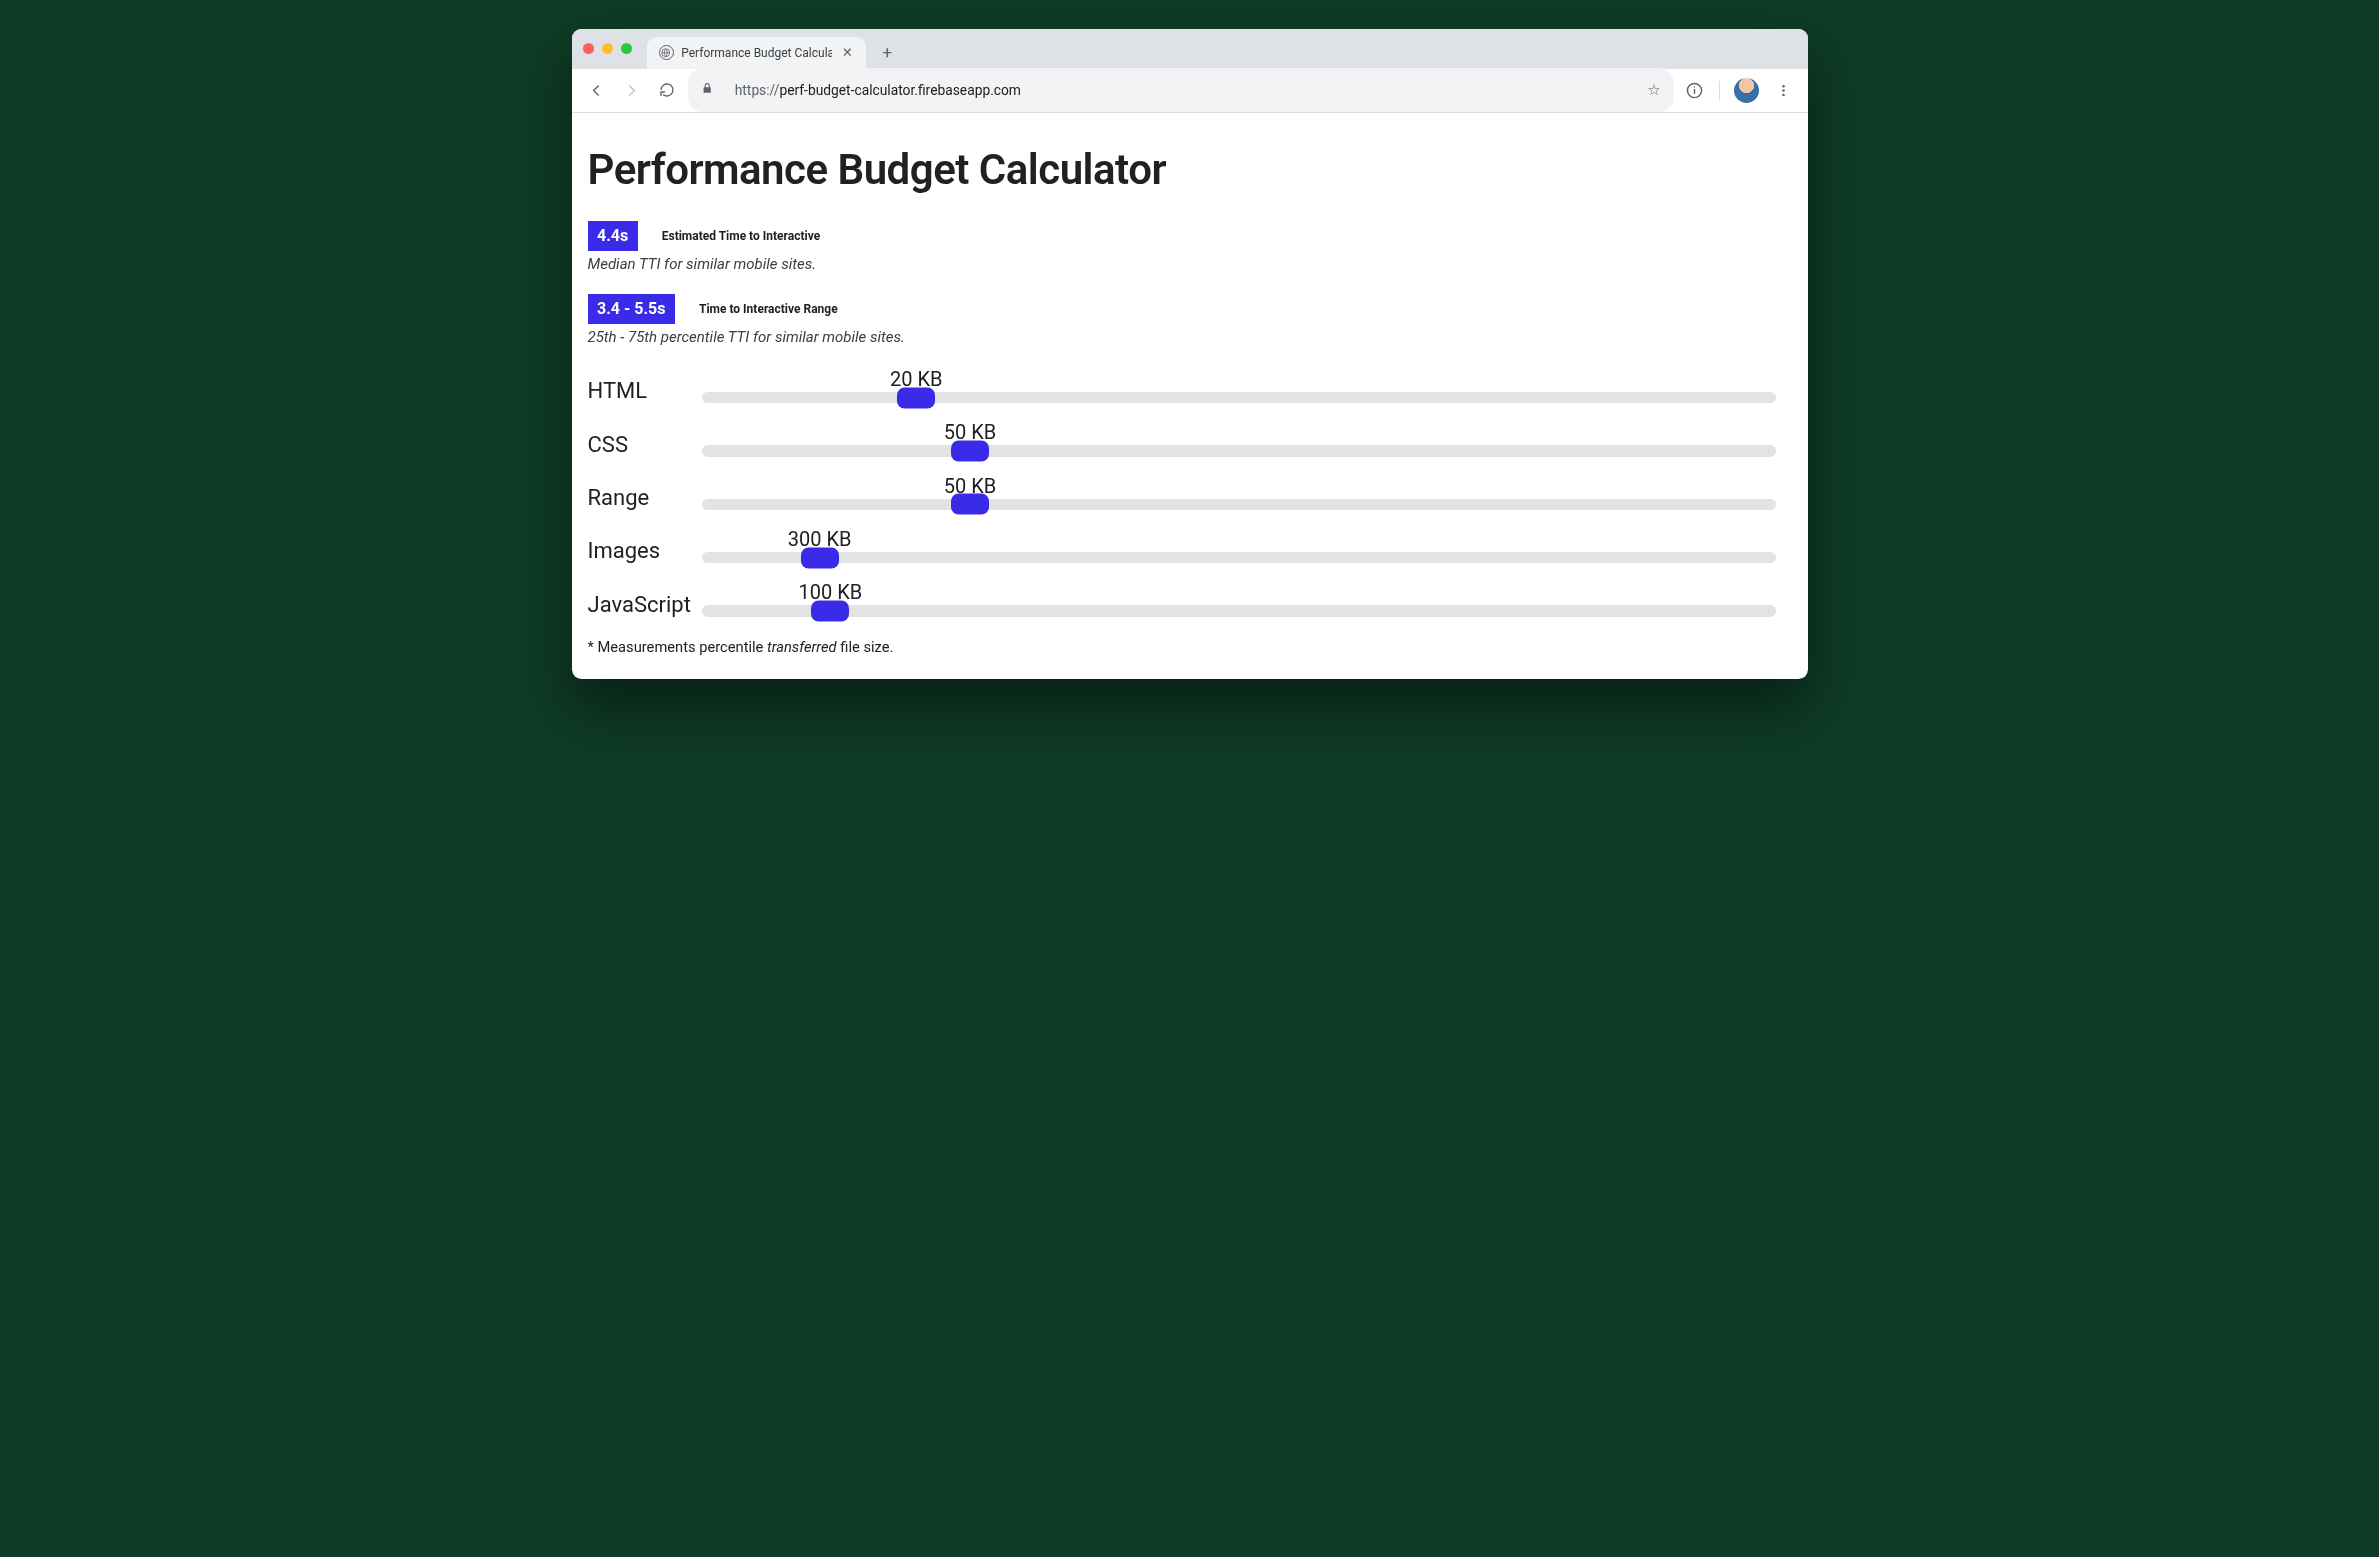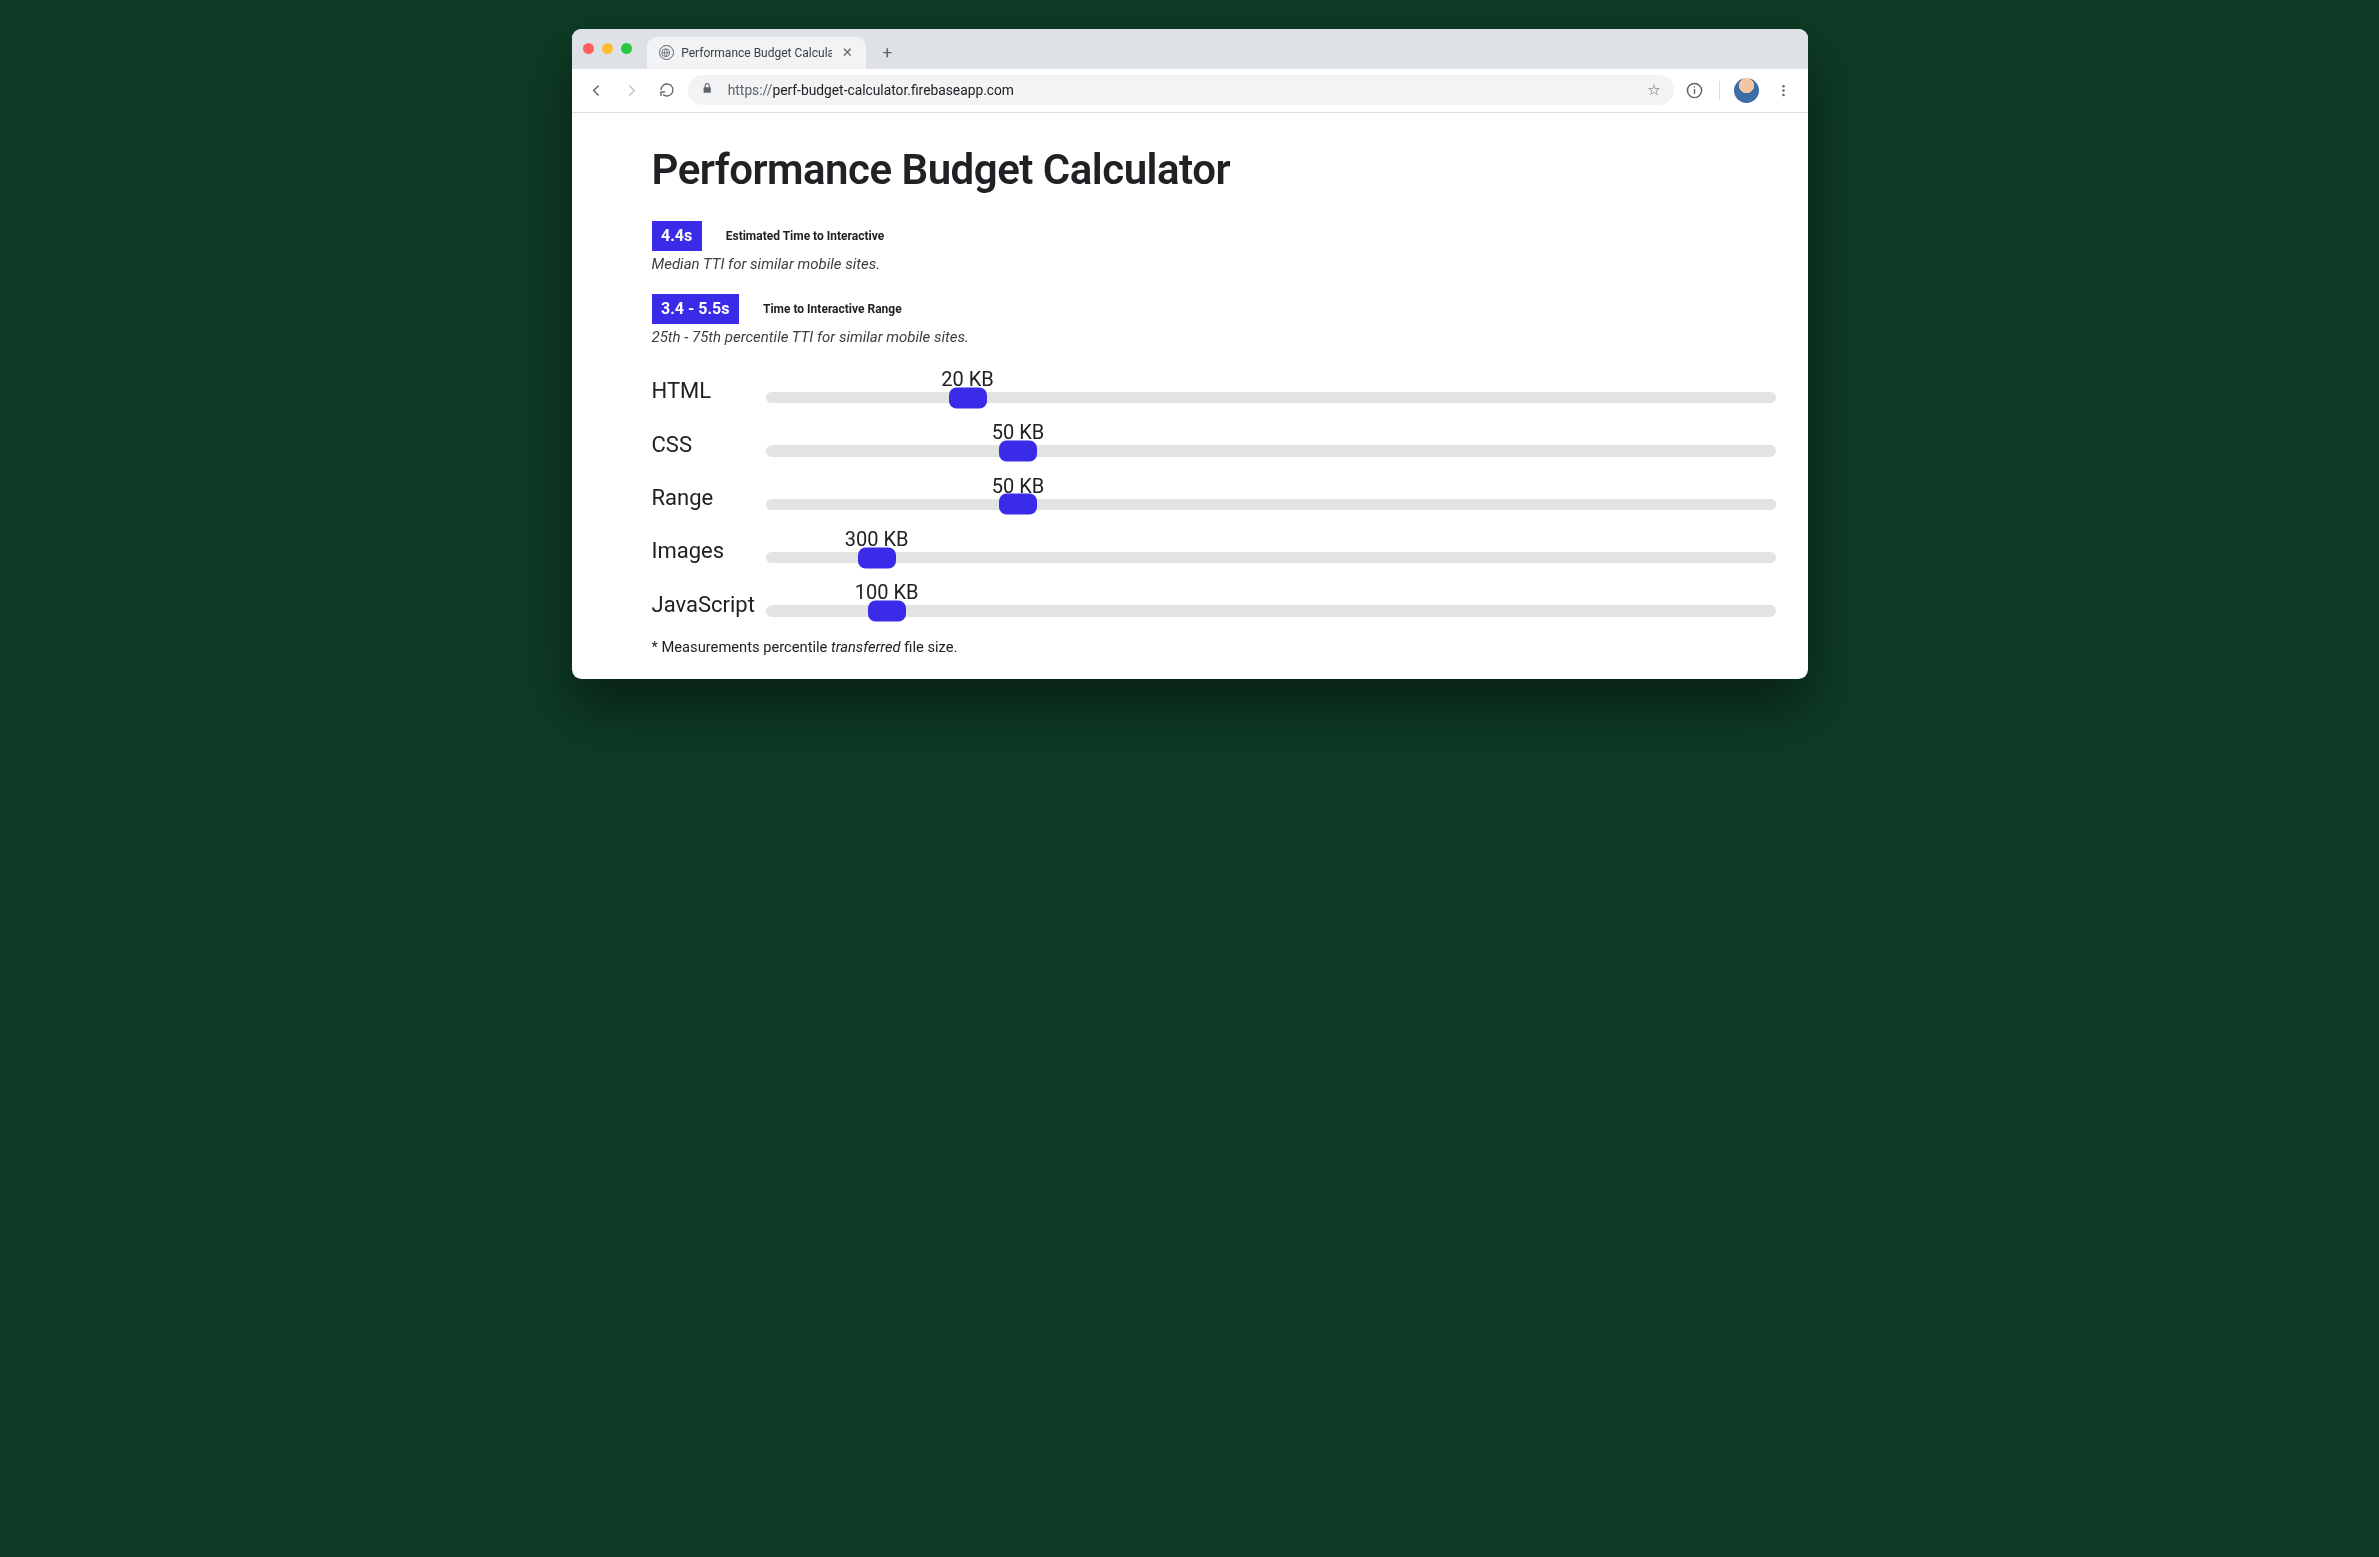--- a/index.html
+++ b/index.html
@@ -76,46 +76,45 @@
     gap: 5.7px;
   }
   .tbtn {
     width: 30px; height: 30px;
     display: flex; align-items: center; justify-content: center;
     color: #5f6368; border-radius: 50%; cursor: pointer;
   }
   .tbtn.disabled { color: #bdc1c6; cursor: default; }
   .omnibox {
     flex: 1;
-    height: 30px;
+    height: 44px;
     background: #f1f3f4;
     border-radius: 15px;
     display: flex;
     align-items: center;
     padding: 0 13.3px;
-    gap: 14px;
+    gap: 21px;
     color: #3c4043;
     font-size: 13.8px;
   }
   .omnibox .lock { color: #5f6368; font-size: 12.4px; }
   .omnibox .url { flex: 1; white-space: nowrap; overflow: hidden; }
   .omnibox .url .scheme { color: #5f6368; }
   .omnibox .url .rest { color: #202124; }
   .omnibox .star { color: #5f6368; font-size: 15px; }
   .avatar {
     width: 25px; height: 25px; border-radius: 50%;
     background: radial-gradient(circle at 50% 30%, #f2c6a0 0 35%, #3b6ea5 36% 100%);
     margin: 0 3.8px;
   }
   .vsep { width: 1px; height: 19px; background: #dadce0; margin: 0 3.8px; }
   
   .content {
-    padding: 32px 32px 23px 32px;
-    color: #202124;
-    margin-left: 48px;
+    padding: 32px 32px 23px 16px;
+    color: #202124;
   }
   h1 {
     font-size: 42px;
     font-weight: 600;
     letter-spacing: -0.5px;
     margin-bottom: 27px;
     color: #202124;
   }
   .metric { margin-bottom: 21px; }
   .metric-row {

